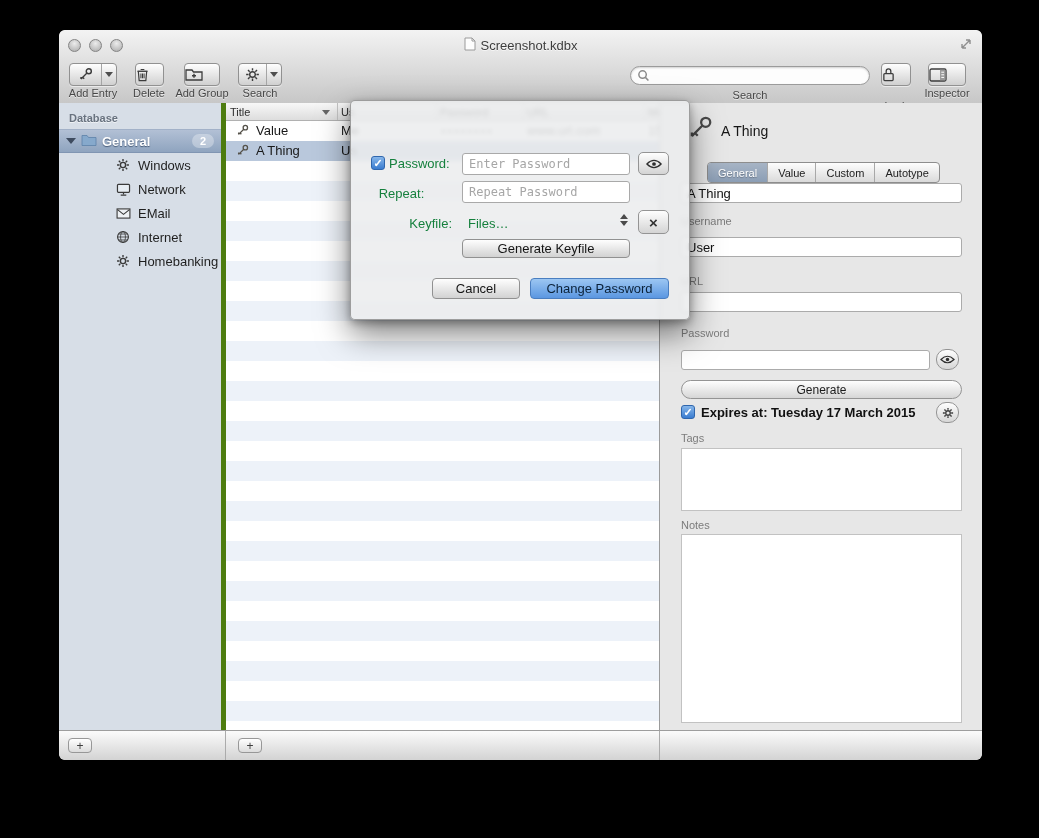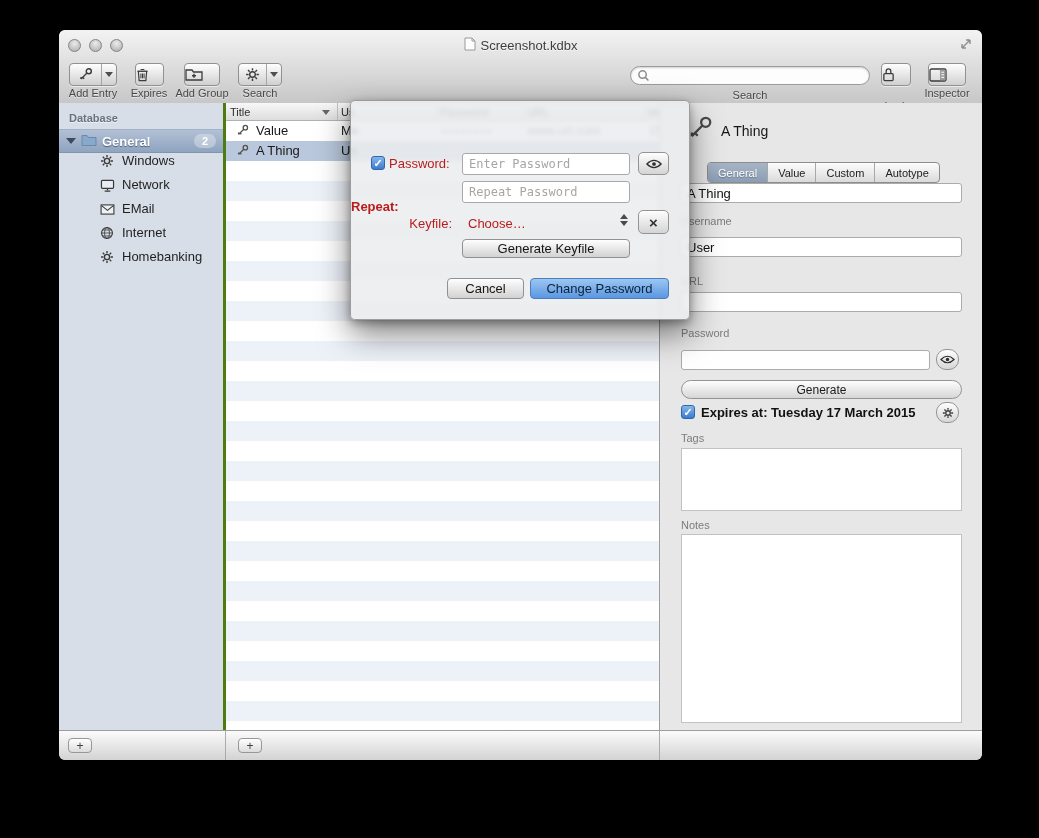--- a/index.html
+++ b/index.html
@@ -25,33 +25,33 @@
   .seg-main{display:flex;align-items:center;justify-content:center;padding:0 8px;}
   .seg-arrow{width:14px;border-left:1px solid #a5a5a5;display:flex;align-items:center;justify-content:center;}
   .tri-down{width:0;height:0;border-left:4px solid transparent;border-right:4px solid transparent;
             border-top:5px solid #4e4e4e;}
   .tlabel{margin-top:1px;font-size:11px;color:#474747;text-shadow:0 1px 0 rgba(255,255,255,.55);}
   .searchfield{width:240px;height:19px;border-radius:10px;border:1px solid #9b9b9b;background:#fdfdfd;
                display:flex;align-items:center;padding-left:7px;box-sizing:border-box;
                box-shadow:inset 0 1px 2px rgba(0,0,0,.18);font-size:12px;color:#333;outline:none;}
   
   .sidebar{position:absolute;left:0;top:73px;width:167px;bottom:30px;background:#d7dee7;
-           border-right:3px solid #4d7c0f;box-sizing:border-box;}
+           border-right:5px solid #4d7c0f;box-sizing:border-box;}
   .sb-header{padding:9px 0 5px 10px;font-size:11px;font-weight:bold;color:#68727f;
              text-shadow:0 1px 0 rgba(255,255,255,.6);}
   .sb-group{height:22px;display:flex;align-items:center;padding:0 7px;
             background:linear-gradient(#b2c0d5,#8fa4bf);border-top:1px solid #a2b1c8;
             border-bottom:1px solid #8095b2;}
   .disclosure{width:0;height:0;border-left:5px solid transparent;border-right:5px solid transparent;
               border-top:6px solid #3e4b5f;margin-right:5px;flex:none;}
   .sb-group-label{color:#fff;font-weight:bold;font-size:13px;flex:1;margin-left:5px;
                   text-shadow:0 1px 1px rgba(55,75,105,.85);}
   .badge{background:rgba(255,255,255,.32);color:#fff;font-size:11px;font-weight:bold;
          border-radius:9px;padding:1px 8px;}
-  .sb-item{height:24px;display:flex;align-items:flex-start;padding-left:40px;font-size:13px;color:#1f1f1f;gap:7px;}
+  .sb-item{height:24px;display:flex;align-items:center;padding-left:56px;font-size:13px;color:#1f1f1f;gap:7px;}
   .sb-icon{width:16px;height:16px;display:flex;align-items:center;justify-content:center;flex:none;}
   
   .entrylist{position:absolute;left:167px;top:73px;width:433px;bottom:30px;background:#fff;overflow:hidden;}
   .el-header{position:absolute;top:0;left:0;right:0;height:18px;
              background:linear-gradient(#f8f8f8,#dddddd);border-bottom:1px solid #b1b1b1;
              font-size:11px;color:#2e2e2e;box-sizing:border-box;}
   .el-col{position:absolute;top:3px;white-space:nowrap;}
   .colsep{position:absolute;top:0;bottom:0;width:1px;background:#c3c3c3;}
   .sort-tri{position:absolute;top:7px;width:0;height:0;border-left:4px solid transparent;
             border-right:4px solid transparent;border-top:5px solid #666;}
@@ -95,21 +95,21 @@
             display:flex;align-items:center;justify-content:center;color:#fff;font-size:11px;
             font-weight:bold;line-height:1;}
   .expires-label{position:absolute;left:41px;font-size:13px;font-weight:bold;color:#111;white-space:nowrap;}
   .bigbox{position:absolute;left:21px;width:281px;box-sizing:border-box;border:1px solid #c2c2c2;
           background:#fff;resize:none;outline:none;font-family:"Liberation Sans",sans-serif;font-size:13px;}
   
   .popover{position:absolute;left:291px;top:70px;width:338px;height:218px;z-index:50;
            background:rgba(235,236,238,.86);-webkit-backdrop-filter:blur(2px);backdrop-filter:blur(2px);
            border:1px solid rgba(130,130,130,.75);border-radius:5px;
            box-shadow:0 14px 32px rgba(0,0,0,.5),0 3px 9px rgba(0,0,0,.3);}
-  .pop-label{position:absolute;font-size:13px;color:#b91c1c;white-space:nowrap;}
+  .pop-label{position:absolute;font-size:13px;color:#15803d;white-space:nowrap;}
   .pop-field{position:absolute;left:111px;width:168px;height:22px;box-sizing:border-box;
              border:1px solid #a9a9a9;border-radius:3px;background:#fff;padding:0 6px;
              font-family:"DejaVu Sans Mono",monospace;font-size:12px;color:#333;outline:none;}
   .pop-field::placeholder,.f-input::placeholder{color:#a6a6a6;font-family:"DejaVu Sans Mono",monospace;font-size:12px;}
   .sqbtn{position:absolute;left:287px;width:31px;height:23px;box-sizing:border-box;border:1px solid #949494;
          border-radius:5px;background:linear-gradient(#fefefe,#d4d4d4);display:flex;align-items:center;
          justify-content:center;font-size:14px;font-weight:bold;color:#333;cursor:default;padding:0;}
   .pushbtn{position:absolute;box-sizing:border-box;border:1px solid #919191;border-radius:4px;
            background:linear-gradient(#fefefe,#d2d2d2);font-size:13px;color:#141414;
            display:flex;align-items:center;justify-content:center;cursor:default;padding:0;
@@ -164,21 +164,21 @@
 
     <div class="titem" style="left:68px;width:44px;">
       <div class="tbtn" style="width:29px;">
         <span class="seg-main" style="padding:0;">
           <svg width="13" height="15" viewBox="0 0 14 16">
               <path d="M2.5 4.5 h9 l-0.9 10 h-7.2 Z" fill="none" stroke="#3c3c3c" stroke-width="1.3"></path>
               <path d="M1.5 4.5 h11 M5 2.5 h4 M5.3 7 v5 M7 7 v5 M8.7 7 v5" stroke="#3c3c3c" stroke-width="1.1" fill="none"></path>
             </svg>
         </span>
       </div>
-      <span class="tlabel">Expires</span>
+      <span class="tlabel">Delete</span>
     </div>
 
     <div class="titem" style="left:114px;width:58px;">
       <div class="tbtn" style="width:36px;">
         <span class="seg-main" style="padding:0;">
           <svg width="18" height="13" viewBox="0 0 18 13">
               <path d="M1 2 h6 l1.5 2 H17 v8 H1 Z" fill="none" stroke="#3c3c3c" stroke-width="1.3"></path>
               <path d="M9 5.8 v4 M7 7.8 h4" stroke="#3c3c3c" stroke-width="1.4"></path>
             </svg>
         </span>
@@ -407,32 +407,32 @@
     <span class="checkbox" style="left:20px;top:55px;">✓</span>
     <span class="pop-label" style="left:38px;top:55px;">Password:</span>
     <input class="pop-field" style="top: 52px;" type="text" placeholder="Enter Password">
     <button class="sqbtn" style="top:51px;">
       <svg width="16" height="10" viewBox="0 0 18 11">
           <path d="M1 5.5 Q9 -2.5 17 5.5 Q9 13.5 1 5.5 Z" fill="none" stroke="#2e2e2e" stroke-width="1.4"></path>
           <circle cx="9" cy="5.5" r="2.1" fill="#2e2e2e"></circle>
         </svg>
     </button>
 
-    <span class="pop-label" style="left:0;top:98px;width:101px;text-align:left;font-weight:bold;">Repeat:</span>
+    <span class="pop-label" style="left:0;top:85px;width:101px;text-align:center;">Repeat:</span>
     <input class="pop-field" style="top: 80px;" type="text" placeholder="Repeat Password">
 
     <span class="pop-label" style="left:0;top:115px;width:101px;text-align:right;">Keyfile:</span>
-    <span class="pop-label" style="left:117px;top:115px;">Choose…</span>
+    <span class="pop-label" style="left:117px;top:115px;">Files…</span>
     <span class="stepper">
       <span class="tri-up-s"></span>
         <span class="tri-down-s"></span>
     </span>
     <button class="sqbtn" style="top:109px;height:24px;">
       <span style="font-size:15px;line-height:1;">×</span>
     </button>
 
     <button class="pushbtn" style="left:111px;top:138px;width:168px;height:19px;">Generate Keyfile</button>
 
-    <button class="pushbtn" style="left:96px;top:177px;width:77px;height:21px;">Cancel</button>
+    <button class="pushbtn" style="left:81px;top:177px;width:88px;height:21px;">Cancel</button>
     <button class="pushbtn default-btn" style="left:179px;top:177px;width:139px;height:21px;">Change Password</button>
   </div>
 
 </div>
 
 </body></html>

